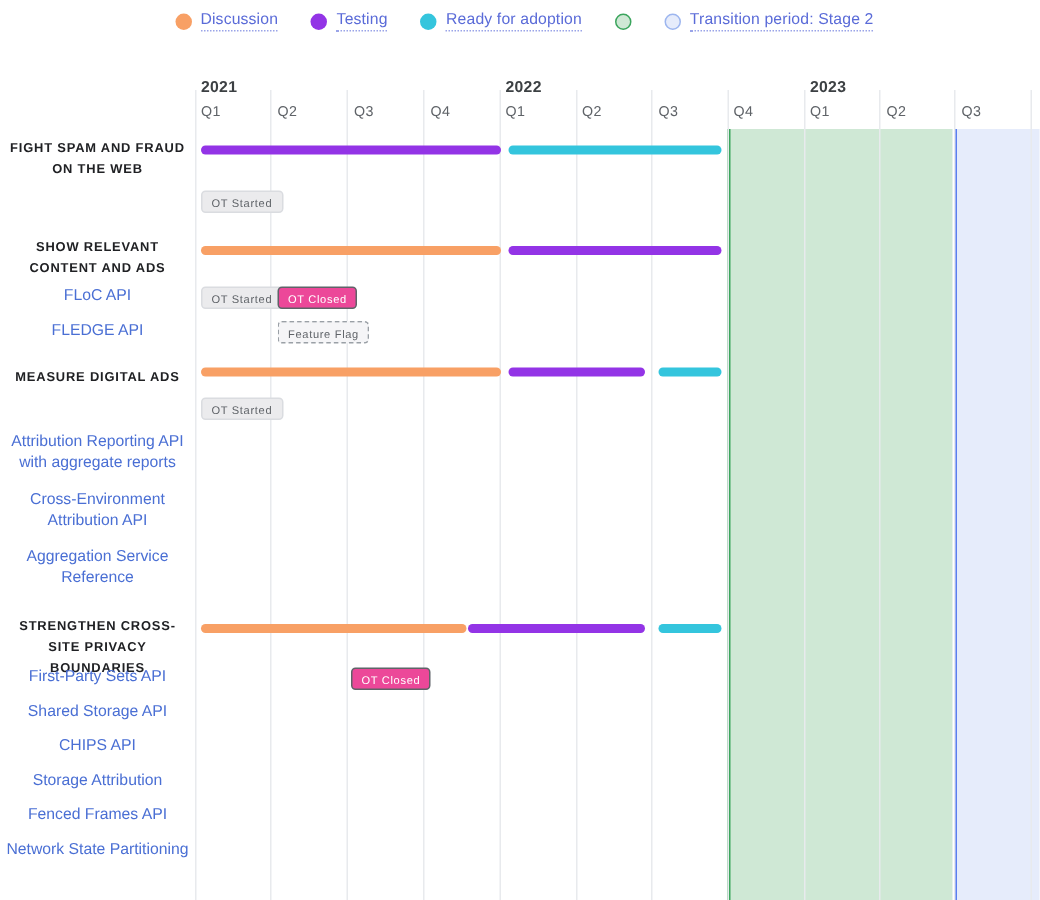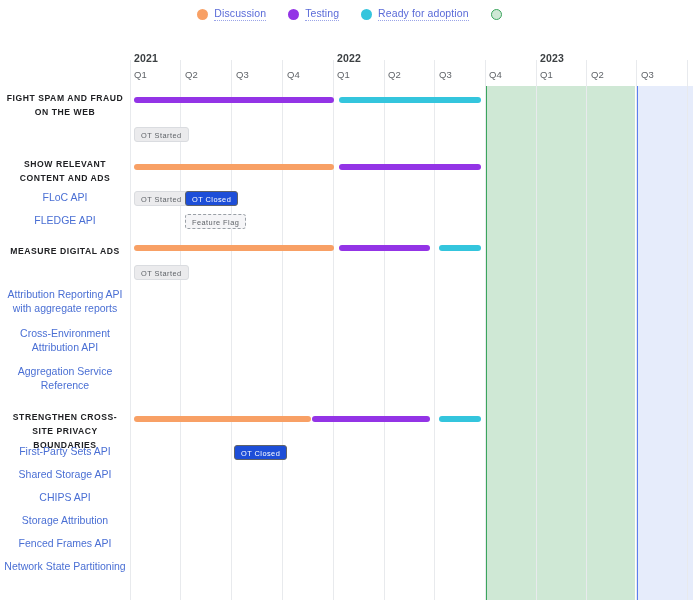--- a/index.html
+++ b/index.html
@@ -164,21 +164,21 @@
     white-space: nowrap;
     box-sizing: border-box;
     cursor: pointer;
   }
   .badge-started {
     background: #ebebed;
     color: #5f6368;
     border: 1px solid #dadce0;
   }
   .badge-closed {
-    background: #1d4ed8;
+    background: #ec4899;
     color: #ffffff;
     border: 1px solid #5f6368;
   }
   .badge-flag {
     background: #f5f5f7;
     color: #5f6368;
     border: 1px dashed #9aa0a6;
   }
 </style>
 </head>
@@ -192,20 +192,24 @@
   <div class="legend-item">
     <span class="legend-dot" style="background:#9334e6"></span>
     <span class="legend-label">Testing</span>
   </div>
   <div class="legend-item">
     <span class="legend-dot" style="background:#34c5dd"></span>
     <span class="legend-label">Ready for adoption</span>
   </div>
   <div class="legend-item">
     <span class="legend-dot" style="background:#cfe8d5;border:1.5px solid #3ba55d"></span>
+  </div>
+  <div class="legend-item">
+    <span class="legend-dot" style="background:#e6ecfb;border:1.5px solid #9db6ef"></span>
+    <span class="legend-label">Transition period: Stage 2</span>
   </div>
 </div>
 
 <div class="chart">
 
   <div class="grid">
 
     <div class="band band-stage1" style="left:355px;width:148px;"></div>
     <div class="band band-stage2" style="left:506px;width:57px;"></div>
 

